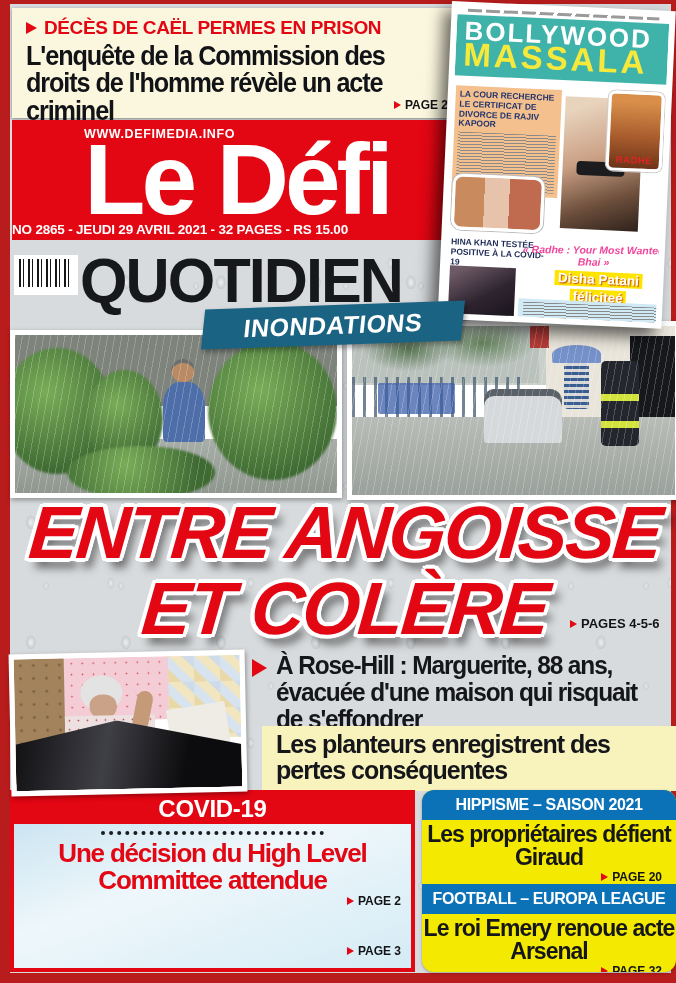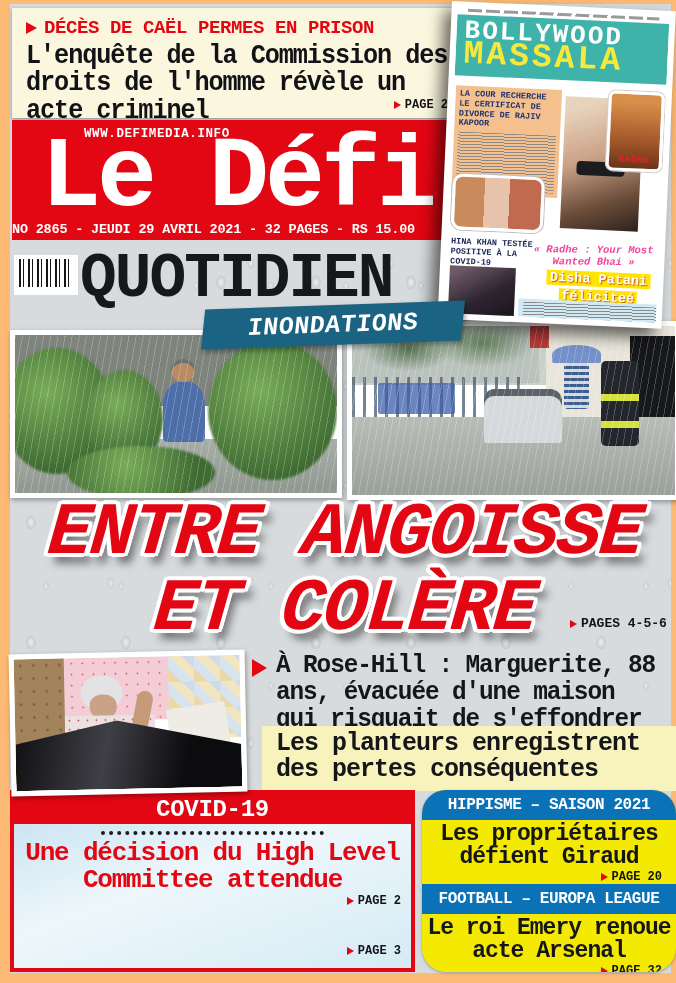--- a/index.html
+++ b/index.html
@@ -1,18 +1,18 @@
 <!DOCTYPE html>
 <html><head>
 <meta charset="utf-8">
 <style>
   html,body{margin:0;padding:0;background:#0e0e0e;}
   *{box-sizing:border-box;}
-  #stage{position:relative;width:676px;height:983px;background:#fdba74;overflow:hidden;
-         font-family:Liberation Mono, monospace;}
+  #stage{position:relative;width:676px;height:983px;background:#b91c1c;overflow:hidden;
+         font-family:Liberation Sans, sans-serif;}
   
   #page{position:absolute;left:10px;top:4px;right:5px;bottom:10px;background-color:#d8dbdd;
     background-image:
       radial-gradient(7px 10px at 22% 32%, rgba(255,255,255,.55), rgba(150,160,165,.25) 65%, transparent 72%),
       radial-gradient(5px 8px at 72% 62%, rgba(255,255,255,.45), rgba(150,160,165,.2) 65%, transparent 72%),
       radial-gradient(4px 6px at 48% 82%, rgba(255,255,255,.4), rgba(150,160,165,.2) 65%, transparent 72%);
     background-size:95px 120px,140px 160px,75px 100px;}
 
   
   .top-banner{position:absolute;left:2px;top:4px;width:450px;height:110px;background:#fbf7df;
@@ -146,21 +146,21 @@
     color:#fff;font-weight:bold;font-size:24px;letter-spacing:-.3px;}
   .covid-h1{margin-top:3px;text-align:center;color:#e30613;font-size:31px;font-weight:bold;line-height:1;letter-spacing:-1.4px;}
   .covid-ref1{position:absolute;right:10px;top:100px;display:flex;align-items:center;gap:4px;font-size:12px;font-weight:bold;color:#121316;}
   .covid-dots{width:56%;margin:7px auto 5px;border-bottom:4px dotted #1a1b1e;}
   .covid-kicker{text-align:center;color:#15161a;font-size:17px;font-weight:bold;letter-spacing:-.4px;}
   .covid-h2{text-align:center;color:#e30613;font-size:26px;font-weight:bold;line-height:1.02;letter-spacing:-1.2px;}
   .covid-ref2{position:absolute;right:10px;bottom:10px;display:flex;align-items:center;gap:4px;font-size:12px;font-weight:bold;color:#121316;}
 
   
   .sports-box{position:absolute;left:412px;top:786px;width:254px;height:182px;background:#f4e900;
-    border-radius:24px;overflow:hidden;z-index:5;display:flex;flex-direction:column;box-shadow:0 1px 3px rgba(0,0,0,.3);}
+    border-radius:12px;overflow:hidden;z-index:5;display:flex;flex-direction:column;box-shadow:0 1px 3px rgba(0,0,0,.3);}
   .sports-bar{height:30px;background:#0b72b7;display:flex;align-items:center;justify-content:center;
     color:#fff;font-weight:bold;font-size:16px;letter-spacing:-.4px;flex:none;}
   .sports-head{text-align:center;color:#15161a;font-size:23px;font-weight:bold;line-height:1.02;
     letter-spacing:-1px;padding-top:3px;}
   .sports-ref{display:flex;align-items:center;justify-content:flex-end;gap:4px;padding-right:14px;
     font-size:12px;font-weight:bold;color:#121316;height:16px;}
 </style>
 </head>
 <body>
 

